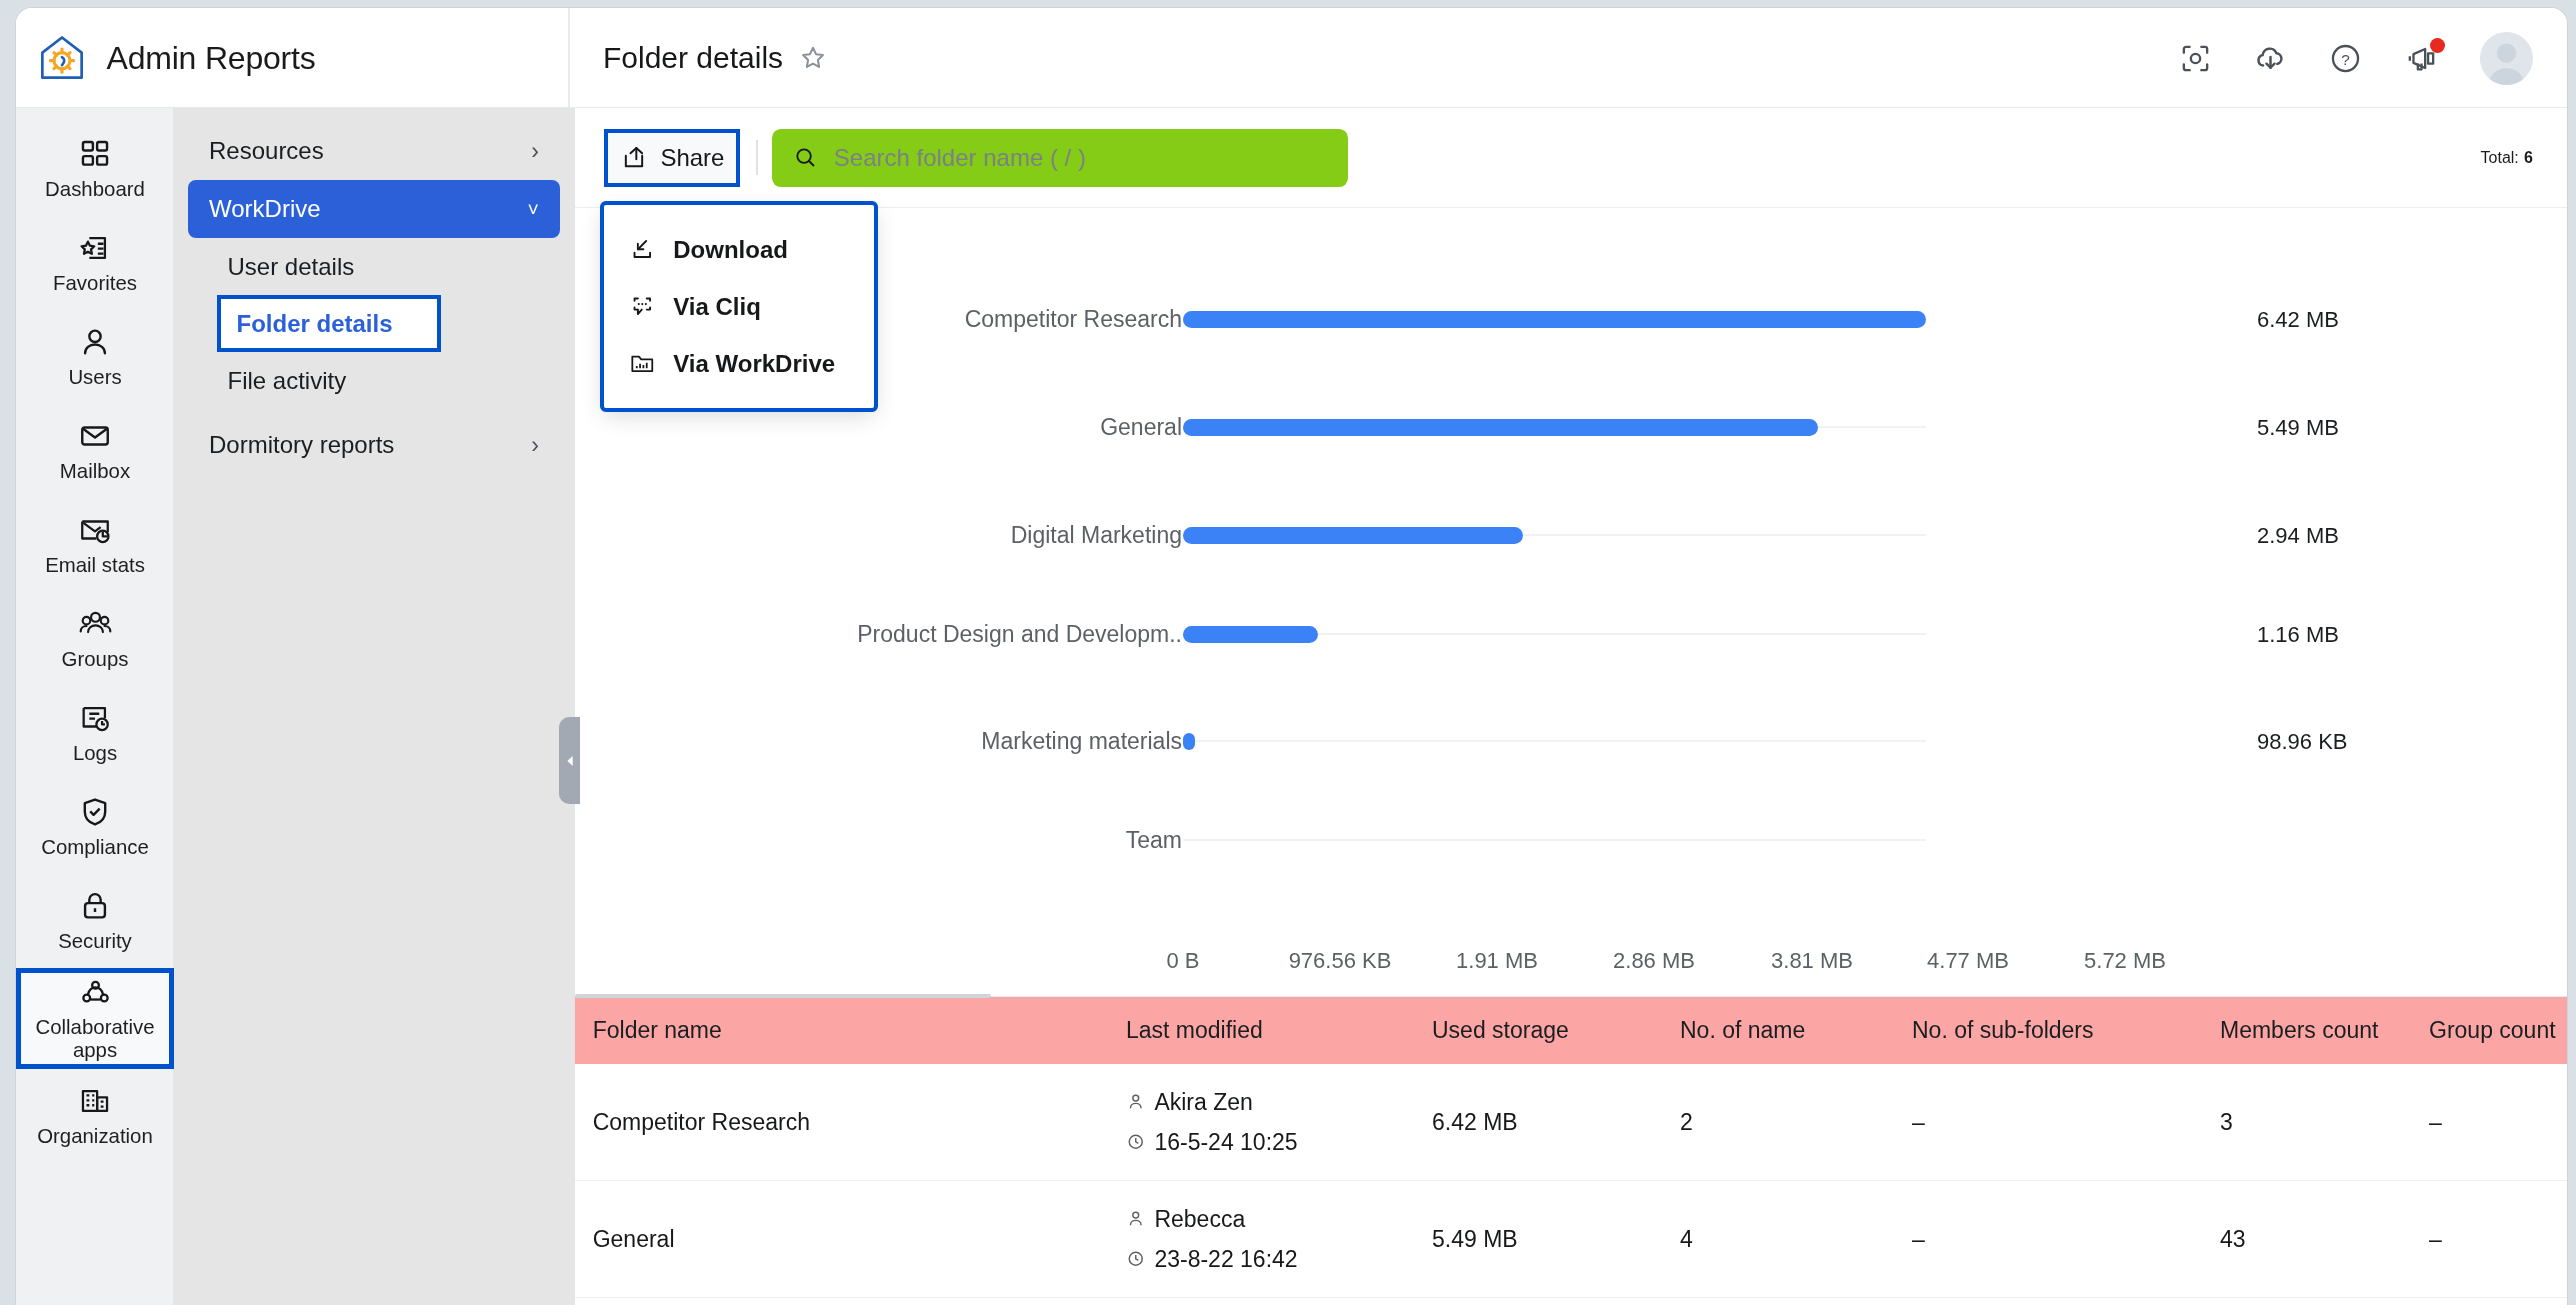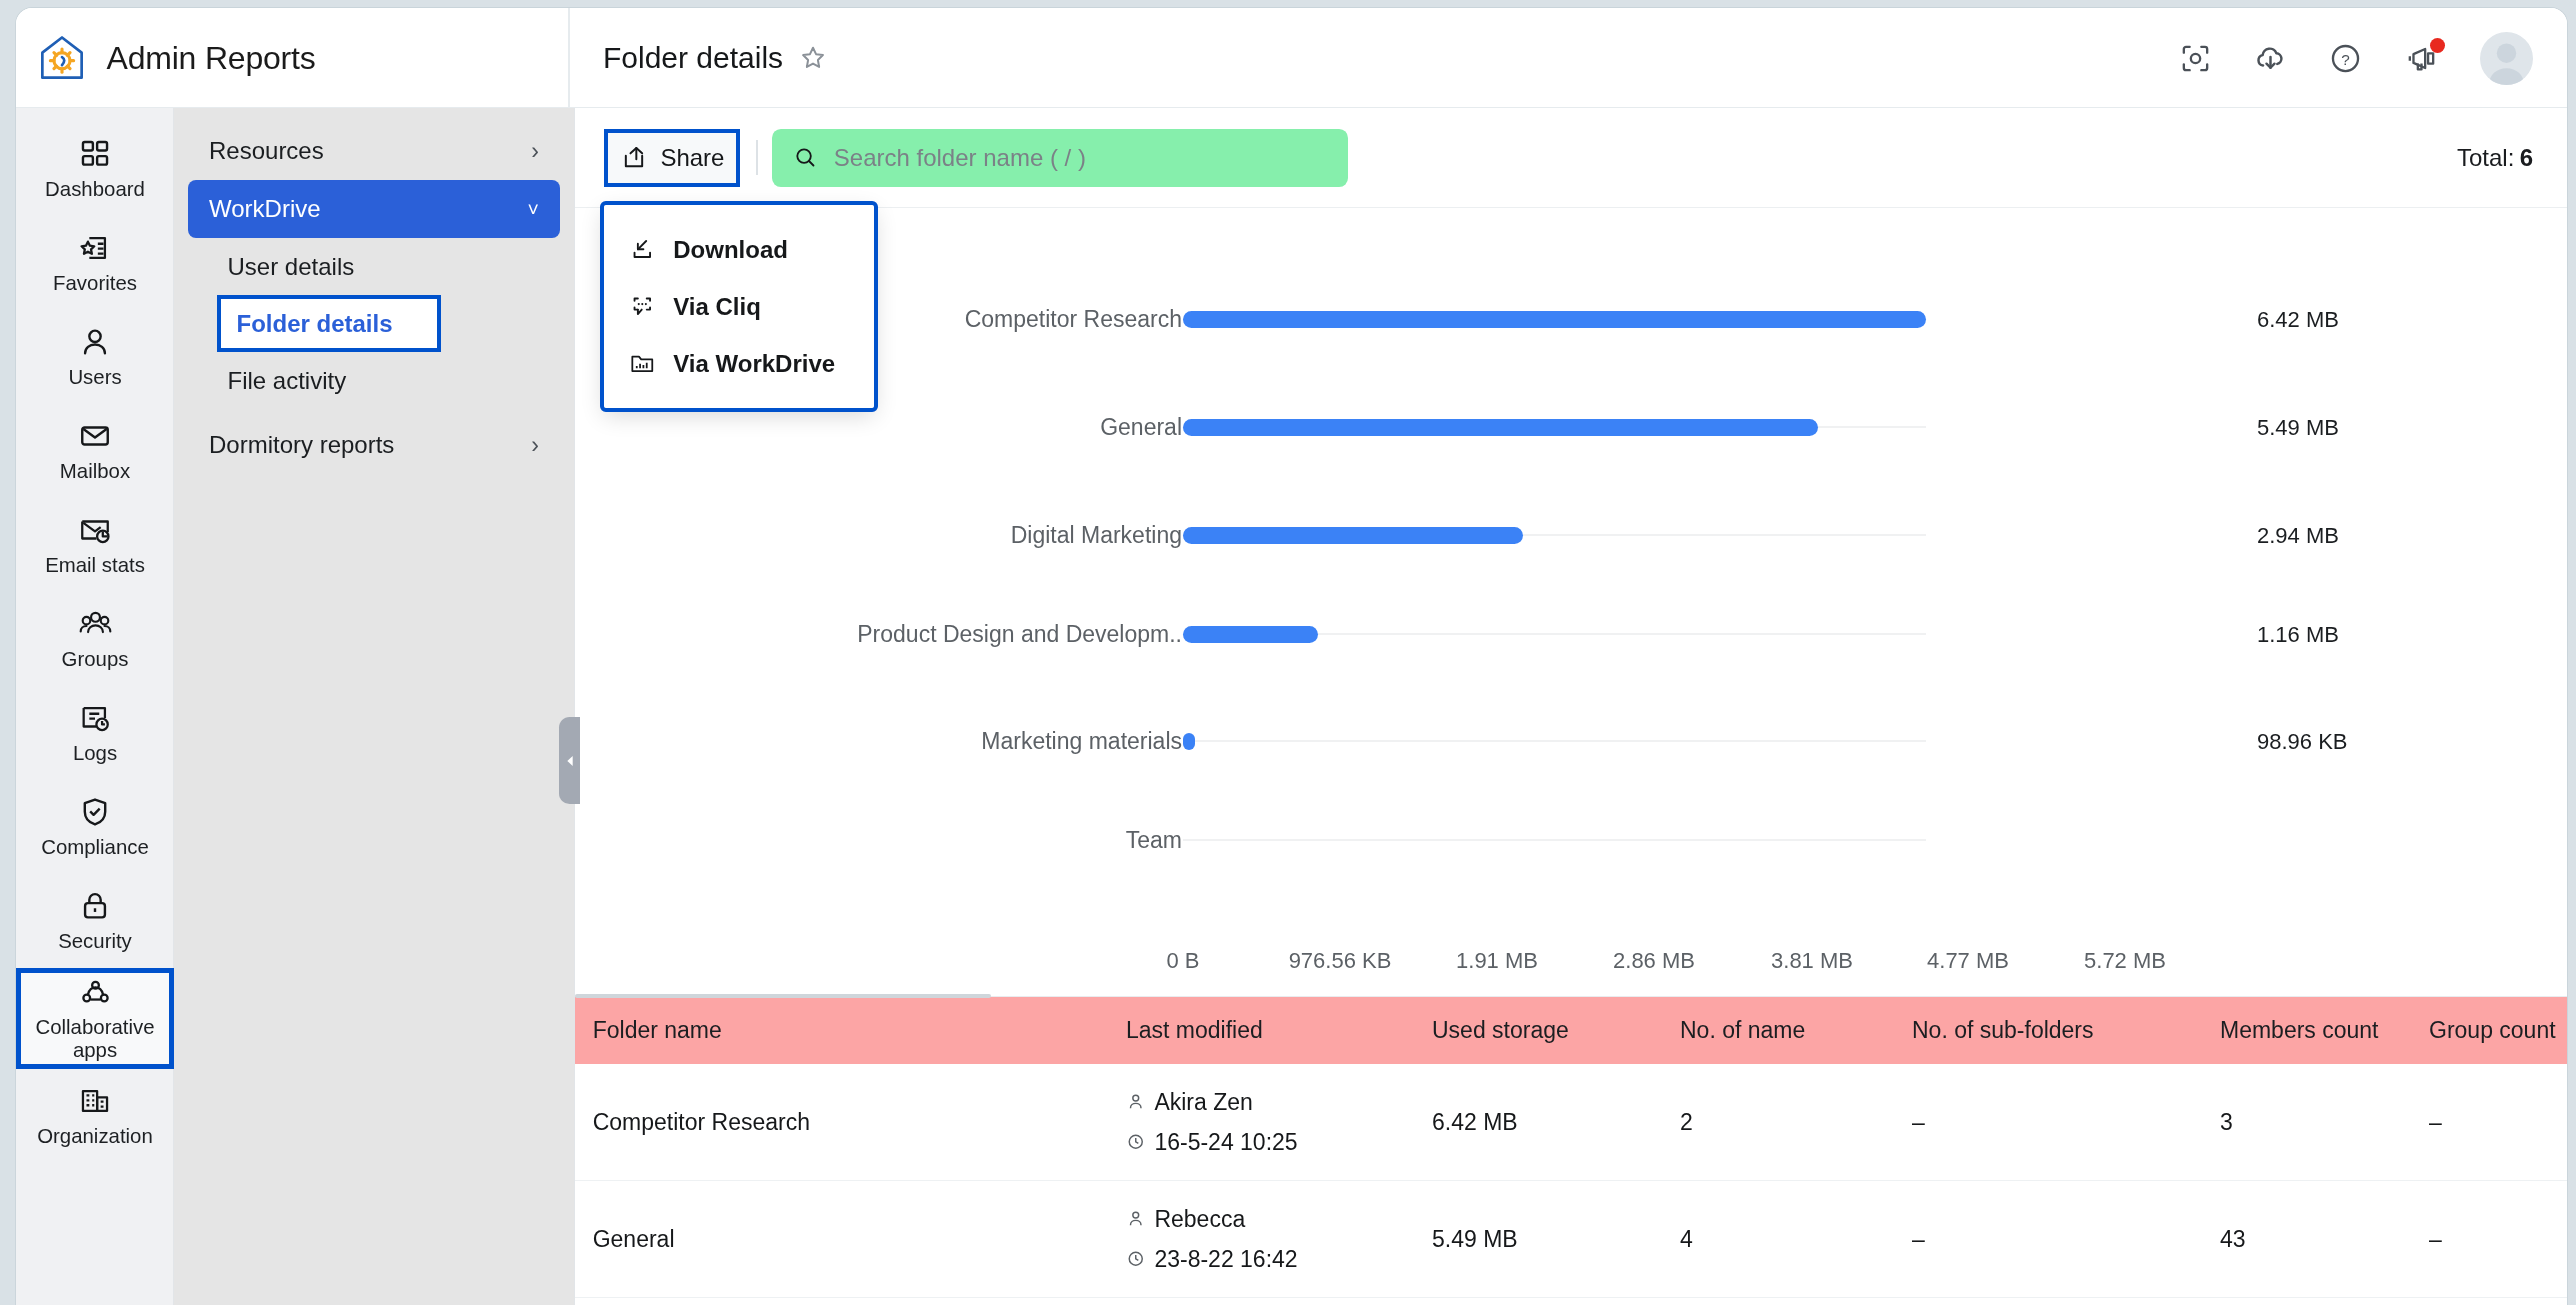--- a/index.html
+++ b/index.html
@@ -134,33 +134,33 @@
   }
   .share-btn {
     height: 58px; min-width: 131px;
     display: flex; align-items: center; gap: 12.4px;
     padding: 0 16px; font-size: 24px; color: #16181a;
     background: #f7f9fa; cursor: pointer;
     outline: 4.4px solid #0052cc; outline-offset: -4.4px;
   }
   .tool-sep { width: 1.8px; height: 35px; background: #dde2e6; margin: 0 14px 0 16px; }
   .search-box {
-    width: 576px; height: 58px; background: #86efac; border-radius: 8.9px;
+    width: 576px; height: 58px; background: #84cc16; border-radius: 8.9px;
     display: flex; align-items: center; gap: 16px; padding: 0 21px;
     cursor: text;
   }
   .search-box input {
     border: none; outline: none; background: transparent;
     font-size: 24px; color: #54595e; width: 100%;
     font-family: "Liberation Sans", sans-serif;
   }
   .search-box input::placeholder { color: #7b8187; }
   .total-label {
     position: absolute; right: 34px; top: 0; height: 100px;
-    display: flex; align-items: center; font-size: 24px; color: #1a1c1f;
+    display: flex; align-items: center; font-size: 16px; color: #1a1c1f;
   }
   .total-label b { font-weight: bold; margin-left: 5.3px; }
 
   
   .share-menu {
     position: absolute; left: 29px; top: 97px;
     width: 270px; background: #ffffff;
     outline: 4.4px solid #0052cc; outline-offset: -0.9px;
     box-shadow: 0 7px 23px rgba(0,0,0,.16);
     padding: 16px 0; z-index: 20; border-radius: 1.8px; font-weight: bold;

